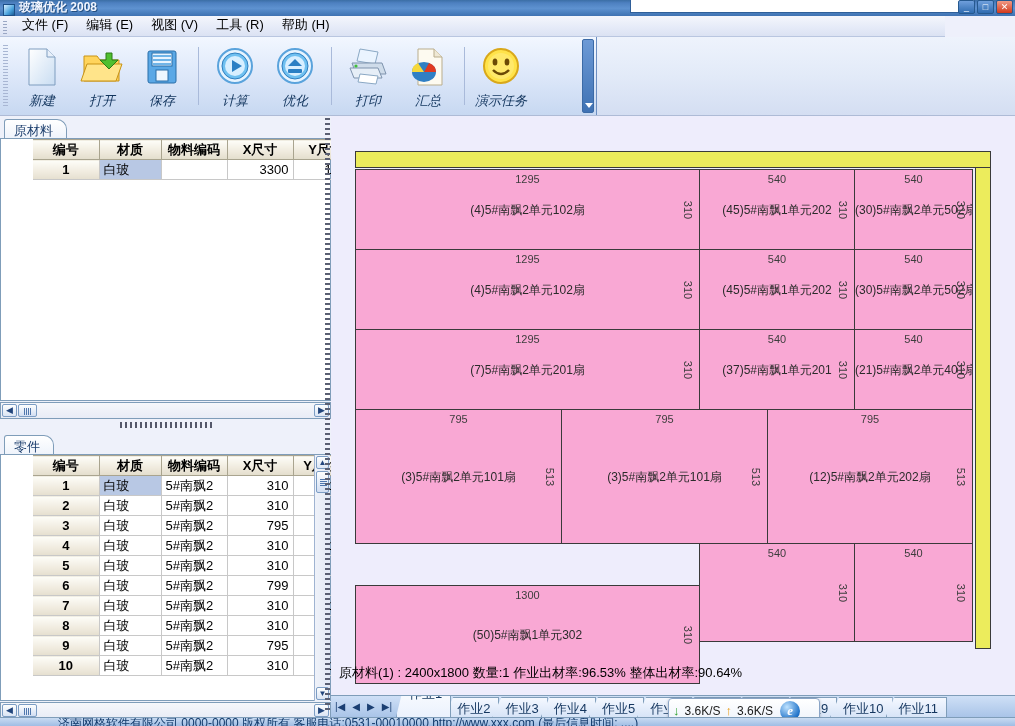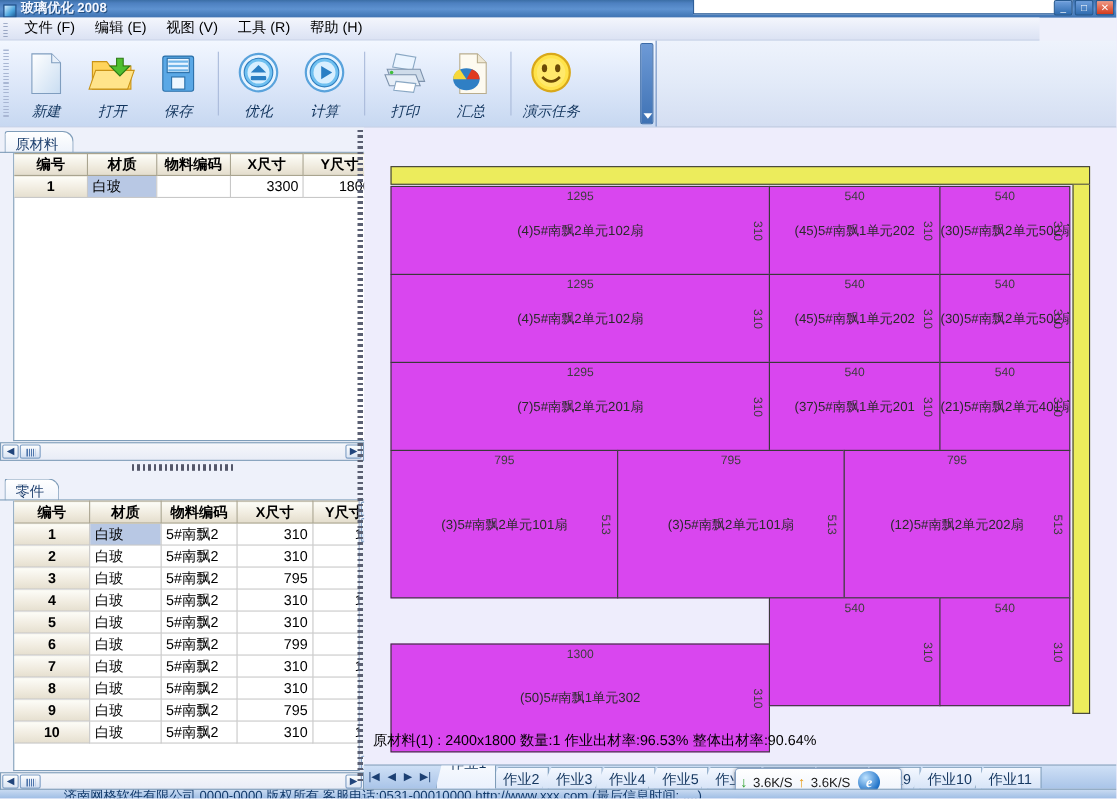--- a/index.html
+++ b/index.html
@@ -103,22 +103,22 @@
   .tabstripe .tabline{
     position:absolute;left:0;bottom:0;width:331px;height:1px;background:#7f9db9;
   }
   .ptab{
     position:absolute;left:4px;top:3px;height:20px;padding:2px 13px 0 9px;
     background:linear-gradient(to bottom,#ffffff,#eef3fb);
     border:1px solid #7f9db9;border-bottom:none;
     border-radius:3px 10px 0 0;
     font-size:13px;color:#1d3f6e;
   }
-  .gridwrap{ position:absolute;left:12px;width:331px;background:#fff;
-             border:1px solid #7f9db9;border-top:none; }
+  .gridwrap{ position:absolute;left:0;width:331px;background:#fff;
+             border:1px solid #7f9db9;border-top:none;padding-left:32px; }
   table.grid{ border-collapse:collapse; width:100%; table-layout:fixed; font-size:12px;}
   table.grid th{
     background:linear-gradient(to bottom,#fdfdf8 0%,#efeadd 60%,#e3ddcc 100%);
     border:1px solid #a9a48f;border-left:none;
     height:20px;font-weight:bold;font-size:13px;color:#000;
     text-align:center;
   }
   table.grid th.rowhdr{ width:66px; }
   table.grid td{
     border-right:1px solid #c8c8c8;border-bottom:1px solid #c8c8c8;
@@ -193,21 +193,21 @@
   #sheet{ position:absolute; left:24px; top:35px; width:636px; height:498px; }
   .trim-top{
     position:absolute;left:0;top:0;width:636px;height:17px;
     background:#ecec5c;border:1px solid #3a3a3a;
   }
   .trim-right{
     position:absolute;right:0;top:17px;width:16px;height:481px;
     background:#ecec5c;border:1px solid #3a3a3a;border-top:none;
   }
   .cell{
-    position:absolute;background:#d946ef;border:1px solid #3a3a3a;
+    position:absolute;background:#f9a8d4;border:1px solid #3a3a3a;
     overflow:hidden;
   }
   .cell .wlab{
     position:absolute;left:0;right:0;top:3px;text-align:center;
     font-size:11px;color:#3d3d3d;font-family:"Liberation Sans",sans-serif;
   }
   .cell .plab{
     position:absolute;left:0;right:0;top:50%;transform:translateY(-50%);
     text-align:center;font-size:12px;color:#2b2b2b;white-space:nowrap;
   }
@@ -344,37 +344,37 @@
 
 
     <div class="tb-sep"></div>
 
     <div class="tbtn">
       <span class="ico">
         <svg width="44" height="42" viewBox="0 0 44 42">
           <circle cx="22" cy="20" r="17" fill="#e7f4ff" stroke="#5aa3dc" stroke-width="2"></circle>
           <circle cx="22" cy="20" r="13" fill="#6fc0f0" stroke="#2f7fc0"></circle>
           <circle cx="22" cy="20" r="10" fill="#d8efff"></circle>
-          <path d="M22 13 l7 7 h-14 z" fill="#2a7fc4"></path>
-          <rect x="15" y="23" width="14" height="4" rx="1" fill="#2a7fc4"></rect>
-        </svg>
-      </span>
-      <span class="lbl">优化</span>
+          <path d="M19 14 l10 6 l-10 6 z" fill="#2a7fc4"></path>
+        </svg>
+      </span>
+      <span class="lbl">计算</span>
     </div>
 
     <div class="tbtn">
       <span class="ico">
         <svg width="44" height="42" viewBox="0 0 44 42">
           <circle cx="22" cy="20" r="17" fill="#e7f4ff" stroke="#5aa3dc" stroke-width="2"></circle>
           <circle cx="22" cy="20" r="13" fill="#6fc0f0" stroke="#2f7fc0"></circle>
           <circle cx="22" cy="20" r="10" fill="#d8efff"></circle>
-          <path d="M19 14 l10 6 l-10 6 z" fill="#2a7fc4"></path>
-        </svg>
-      </span>
-      <span class="lbl">计算</span>
+          <path d="M22 13 l7 7 h-14 z" fill="#2a7fc4"></path>
+          <rect x="15" y="23" width="14" height="4" rx="1" fill="#2a7fc4"></rect>
+        </svg>
+      </span>
+      <span class="lbl">优化</span>
     </div>
 
     <div class="tb-sep"></div>
 
     <div class="tbtn">
       <span class="ico">
         <svg width="44" height="42" viewBox="0 0 44 42">
           <path d="M14 3 l18 3 l-3 12 l-18 -3 z" fill="#eaf4ff" stroke="#8aa8c4"></path>
           <path d="M6 17 h30 l4 11 h-30 z" fill="#cfdcea" stroke="#7e93ad"></path>
           <path d="M4 22 h28 l4 10 h-28 z" fill="#e6eef7" stroke="#7e93ad"></path>

